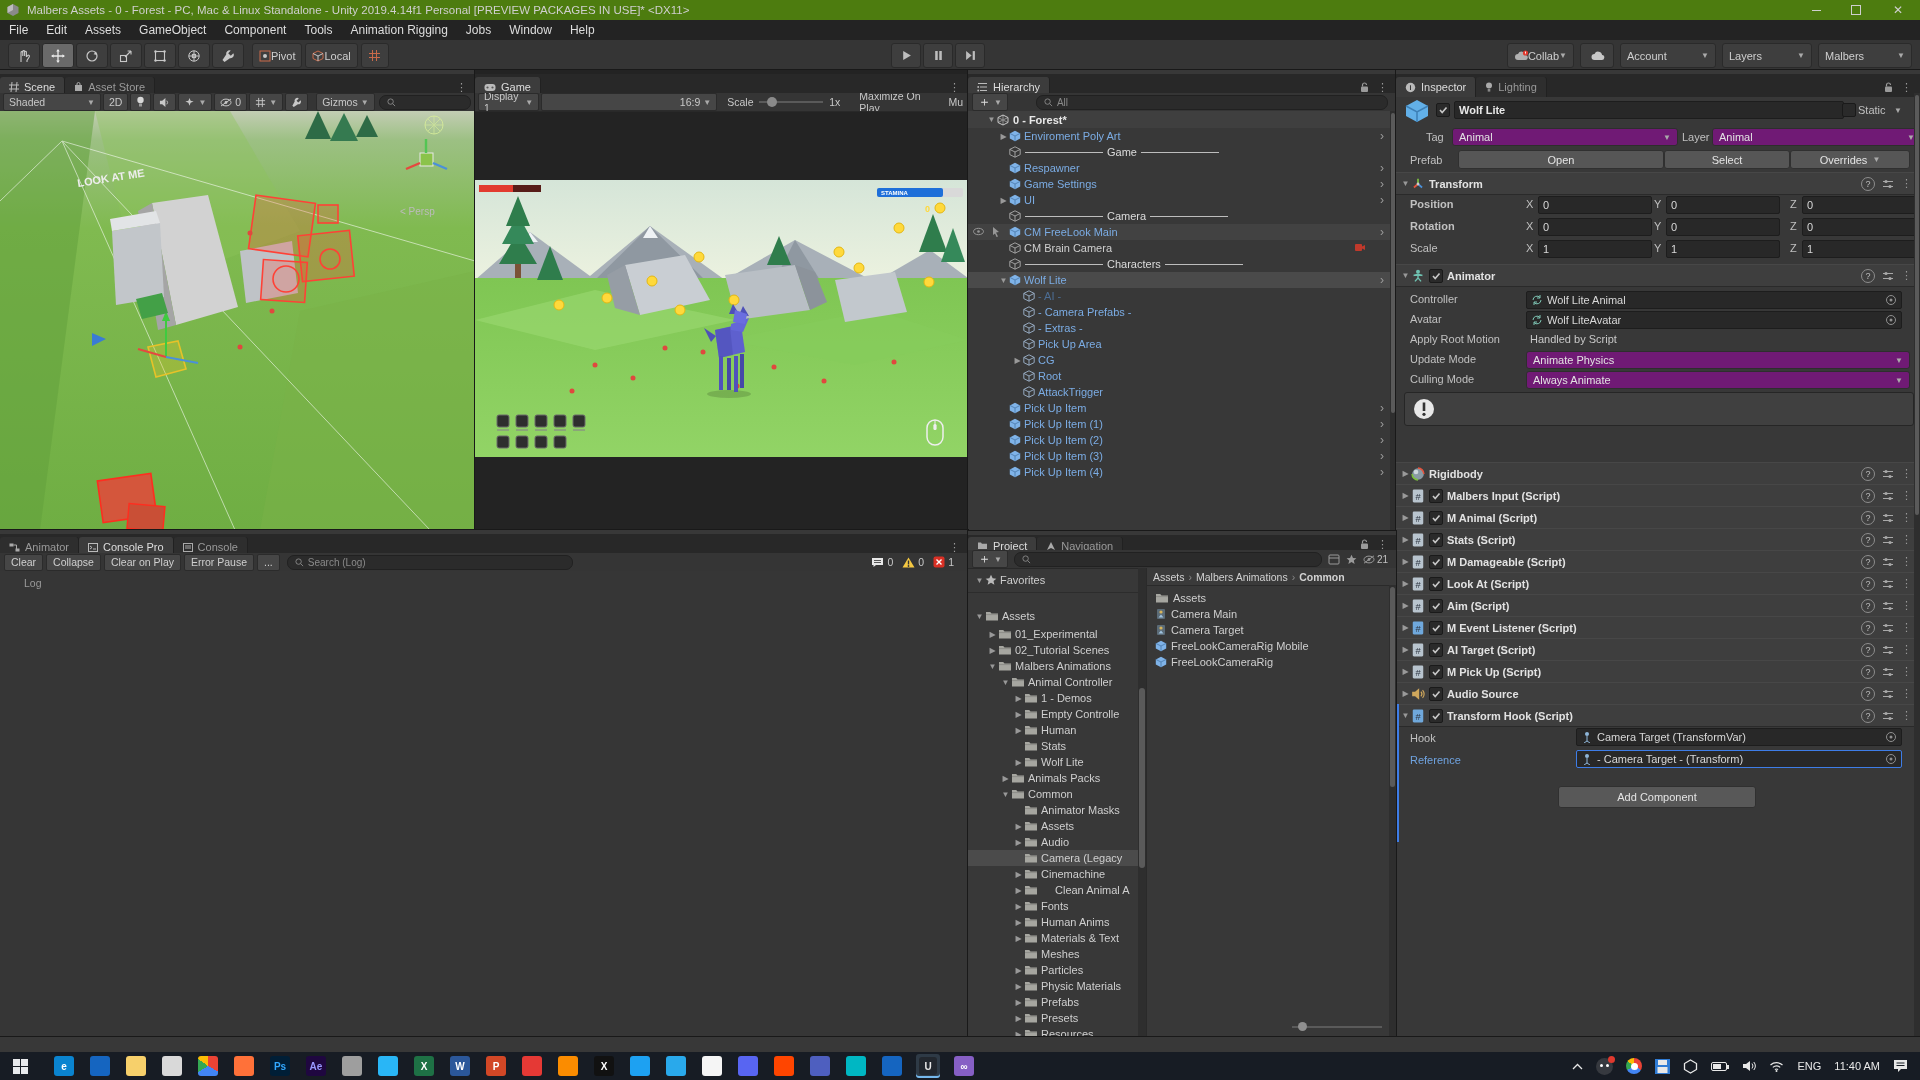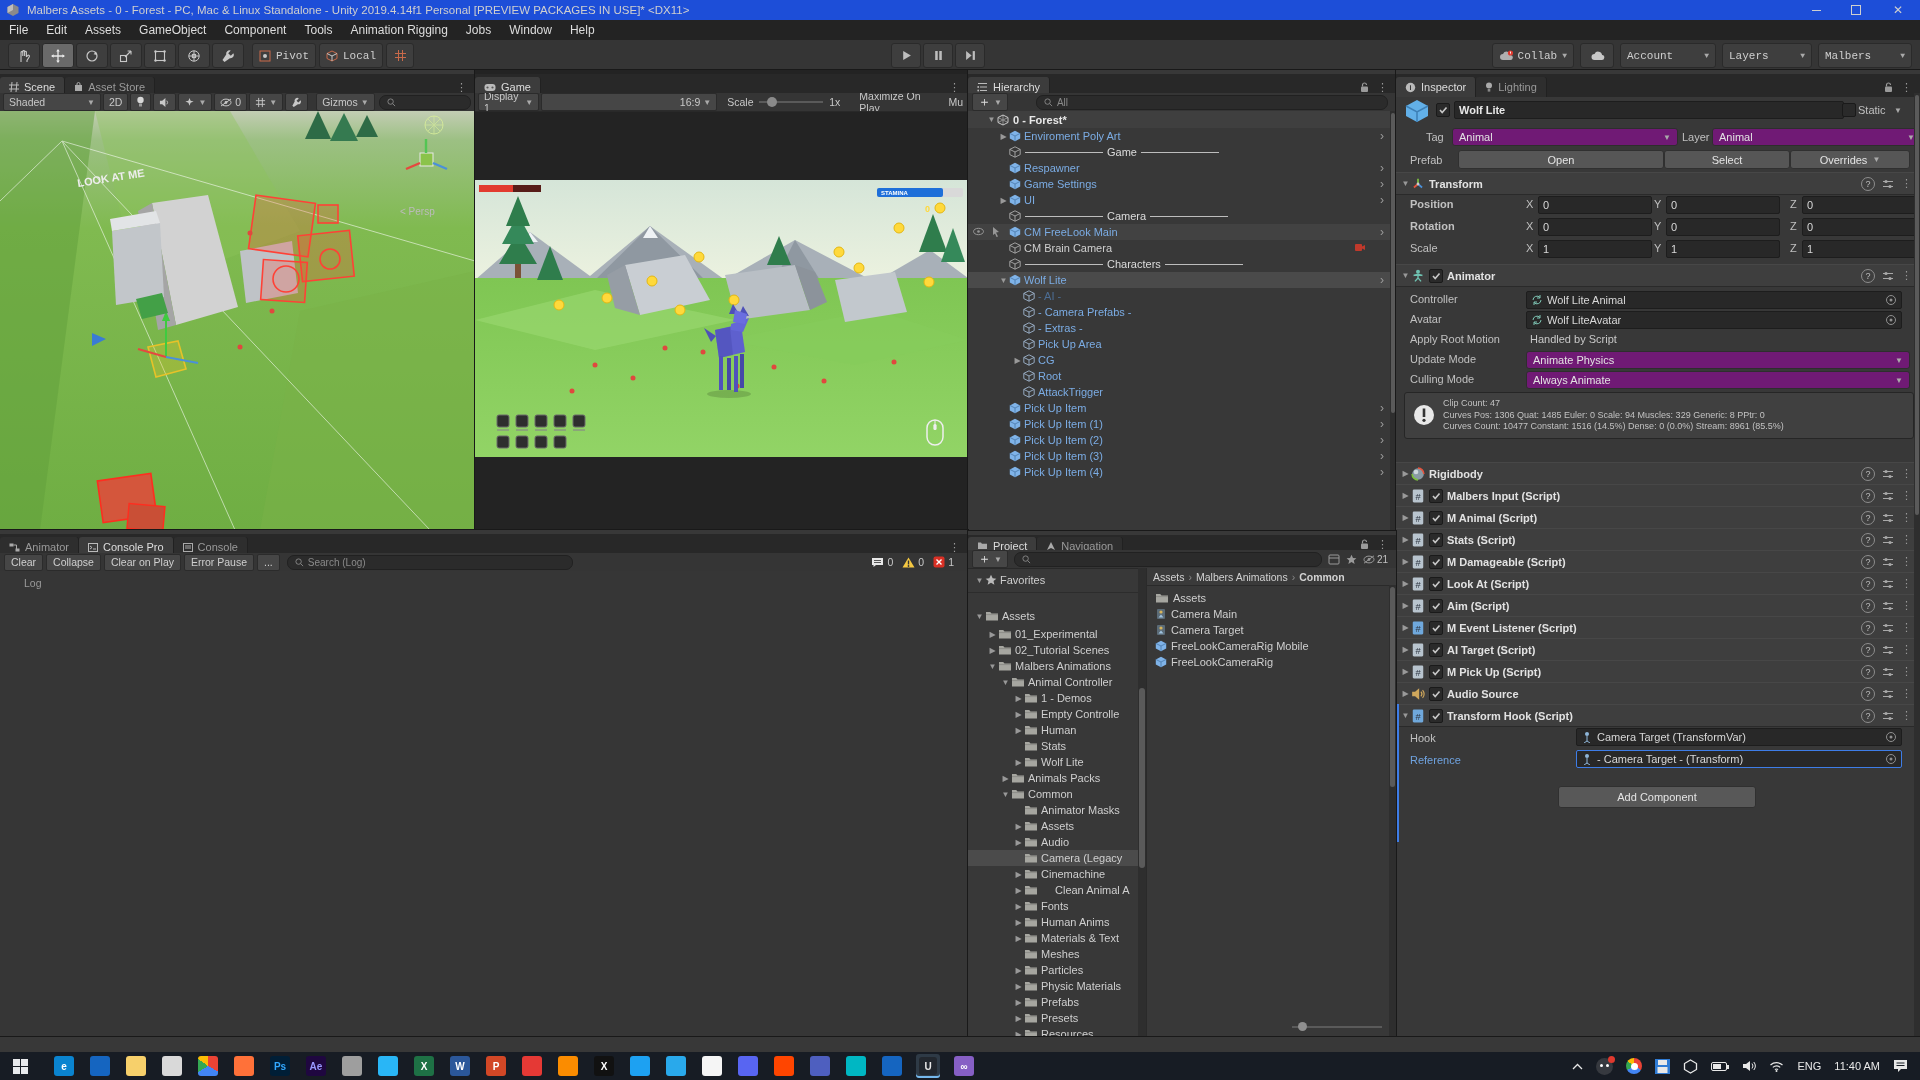--- a/index.html
+++ b/index.html
@@ -2,28 +2,28 @@
 <html><head>
 <meta charset="utf-8">
 <style>
   html,body{margin:0;padding:0;background:#111;}
   #root{position:relative;width:1920px;height:1080px;background:#383838;overflow:hidden;
         font-family:"Liberation Sans","DejaVu Sans",sans-serif;font-size:11px;color:#d2d2d2;
         -webkit-font-smoothing:antialiased;}
   .abs{position:absolute;}
   .flex{display:flex;align-items:center;}
   
-  #titlebar{left:0;top:0;width:1920px;height:20px;background:#1d4ed8;color:#cfcfcf;font-size:11.5px;}
+  #titlebar{left:0;top:0;width:1920px;height:20px;background:#4d7c0f;color:#cfcfcf;font-size:11.5px;}
   #menubar{left:0;top:20px;width:1920px;height:20px;background:#232323;color:#dddddd;font-size:12px;}
   .menu-item{padding:0 9px;height:20px;display:flex;align-items:center;}
   #toolbar{left:0;top:40px;width:1920px;height:30px;background:#353535;border-bottom:1px solid #282828;}
   .toolbtn{height:23px;background:#3e3e3e;border:1px solid #2a2a2a;border-radius:3px;
            display:flex;align-items:center;justify-content:center;color:#c8c8c8;}
   .toolbtn.sel{background:#6a6a6a;}
-  .ddtxt{font-size:11px;color:#cfcfcf;padding:0 6px;display:flex;gap:5px;align-items:center;font-family:Liberation Mono, monospace;}
+  .ddtxt{font-size:11px;color:#cfcfcf;padding:0 6px;display:flex;align-items:center;}
   .caret{font-size:8px;color:#aaa;}
   
   .panel{position:absolute;background:#383838;outline:1px solid #191919;}
   .tabbar{position:absolute;left:0;top:4px;right:0;height:23px;background:#282828;display:flex;align-items:flex-end;}
   .tab{height:20px;padding:0 9px;display:flex;align-items:center;gap:5px;font-size:11px;color:#9a9a9a;
        background:#2e2e2e;border-right:1px solid #212121;border-radius:3px 3px 0 0;}
   .tab.active{background:#3c3c3c;color:#dddddd;}
   .tabbar-right{margin-left:auto;display:flex;align-items:center;gap:8px;padding:0 8px 3px 0;color:#9a9a9a;}
   .ptool{position:absolute;left:0;top:23px;right:0;height:18px;background:#353535;border-bottom:1px solid #292929;
          display:flex;align-items:center;font-size:10.5px;color:#c8c8c8;}
@@ -958,25 +958,20 @@
           <span>Always Animate</span>
           <span class="caret">▼</span>
         </div>
       </div>
     <div class="helpbox" style="left:8px;top:322px;width:492px">
       <svg width="22" height="22" viewBox="0 0 22 22" style="flex:0 0 22px">
           <circle cx="11" cy="11" r="10" fill="#e8e8e8"></circle>
           <rect x="9.7" y="4.5" width="2.6" height="8.5" fill="#333"></rect>
           <circle cx="11" cy="16.3" r="1.6" fill="#333"></circle>
         </svg>
-      <div>
-          <div>Clip Count: 47</div>
-          <div>Curves Pos: 1306 Quat: 1485 Euler: 0 Scale: 94 Muscles: 329 Generic: 8 PPtr: 0</div>
-          <div>Curves Count: 10477 Constant: 1516 (14.5%) Dense: 0 (0.0%) Stream: 8961 (85.5%)</div>
-        </div>
     </div>
 
     <div id="components">
         <div class="chead" style="top:392px">
           <span class="arr" style="margin-left:4px">▶</span>
           <svg class="ic14" viewBox="0 0 12 12">
             <circle cx="6" cy="6" r="5" fill="#8a9aa4"></circle>
             <circle cx="4.3" cy="4.3" r="2" fill="#cdd6dc"></circle>
             <path d="M6 1a5 5 0 0 1 5 5" stroke="#e5533d" stroke-width="1.4" fill="none"></path>
             <path d="M1 6a5 5 0 0 0 5 5" stroke="#7cbf3f" stroke-width="1.4" fill="none"></path>

